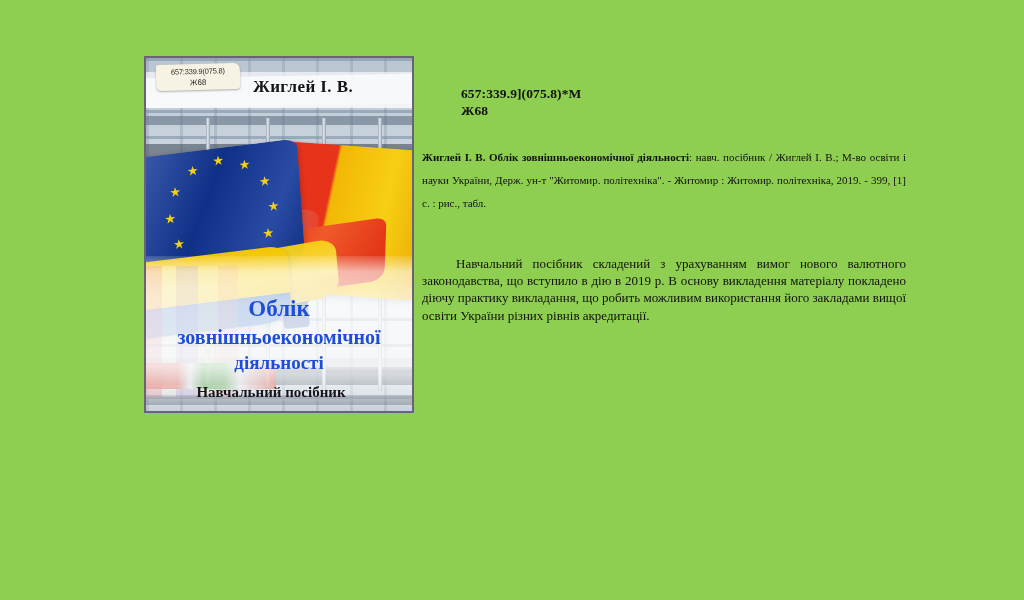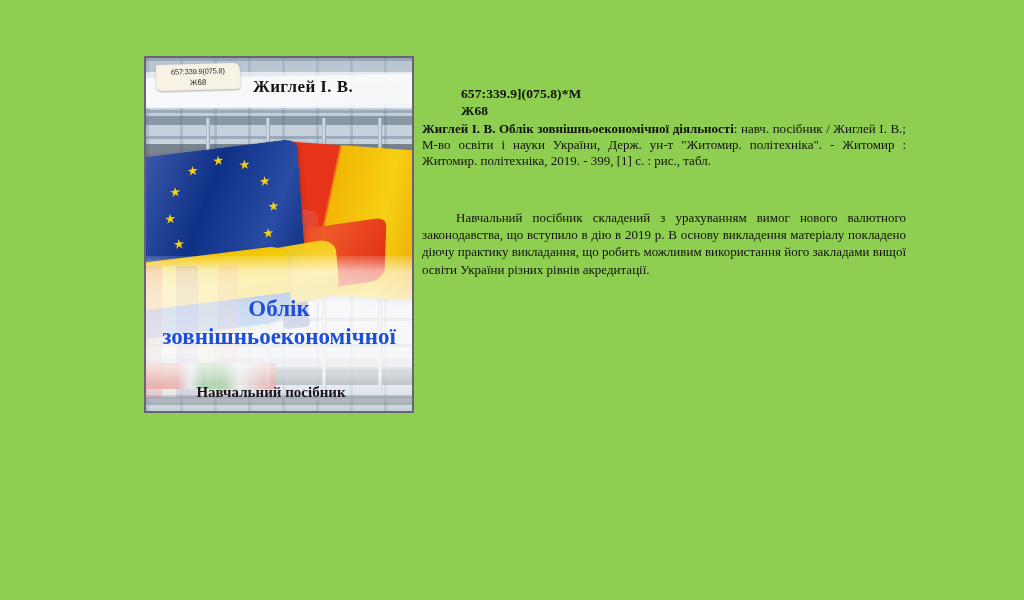--- a/index.html
+++ b/index.html
@@ -287,21 +287,21 @@
   .cover-title {
     position: absolute;
     left: 10px; right: 10px;
     top: 236px;
     text-align: center;
     color: #1d4ed8;
     font-family: "Liberation Serif", serif;
     font-weight: bold;
   }
   .cover-title .l1 { font-size: 23px; line-height: 30px; }
-  .cover-title .l2 { font-size: 23px; line-height: 26px; }
+  .cover-title .l2 { font-size: 20px; line-height: 26px; }
   .cover-title .l3 { font-size: 19px; line-height: 26px; }
   .cover-subtitle {
     position: absolute;
     left: 10px; right: 26px;
     top: 326px;
     text-align: center;
     font-family: "Liberation Serif", serif;
     font-weight: bold;
     font-size: 15px;
     color: #16131c;
@@ -316,23 +316,23 @@
     color: #111;
   }
   .callno {
     font-weight: bold;
     font-size: 13.5px;
     line-height: 16.5px;
     letter-spacing: .1px;
     margin-left: 39px;
   }
   .citation {
-    margin-top: 2px;
-    font-size: 13px;
-    line-height: 16px;
+    margin-top: 27px;
+    font-size: 11px;
+    line-height: 23px;
     text-align: justify;
     text-justify: inter-word;
   }
   .citation b { font-weight: bold; }
   .annotation {
     margin-top: 40px;
     font-size: 13px;
     line-height: 17.2px;
     text-align: justify;
     text-justify: inter-word;
@@ -395,20 +395,21 @@
   <div class="sticker">
     <div class="s1">657:339.9(075.8)</div>
     <div class="s2">Ж68</div>
   </div>
 
   <div class="cover-author">Жиглей І. В.</div>
 
   <div class="cover-title">
     <div class="l1">Облік</div>
     <div class="l2">зовнішньоекономічної</div>
+    <div class="l3">діяльності</div>
   </div>
 
   <div class="cover-subtitle">Навчальний посібник</div>
 </div>
 
 <div class="record">
   <div class="callno">
     <div>657:339.9](075.8)*М</div>
     <div>Ж68</div>
   </div>

